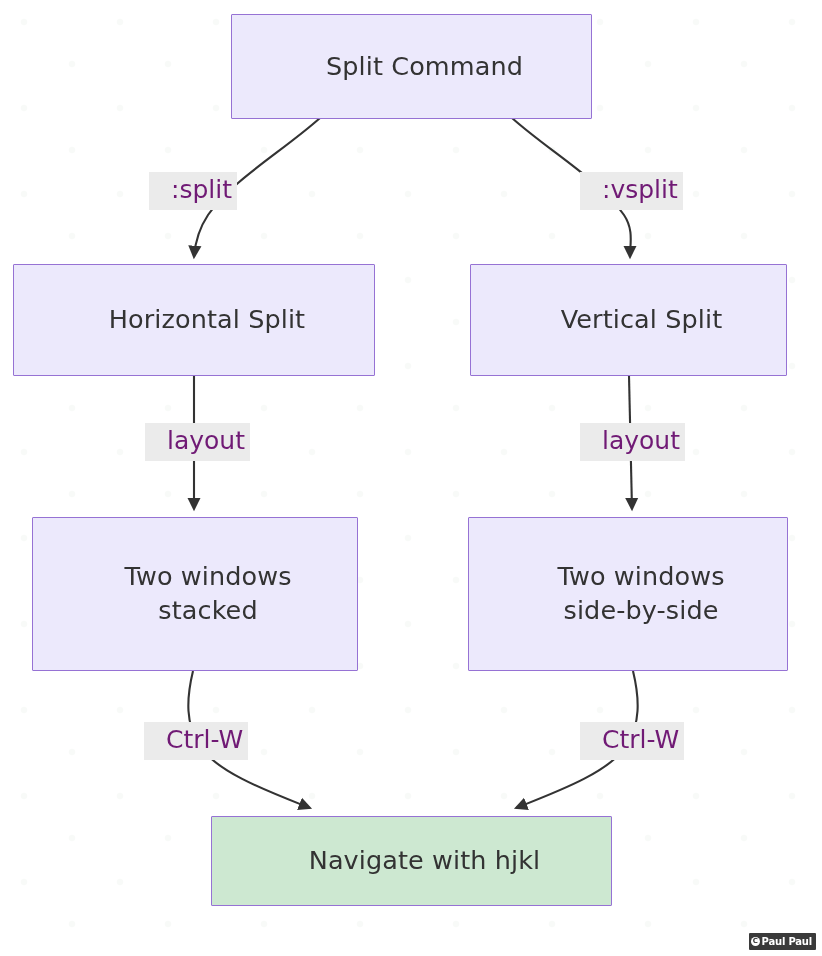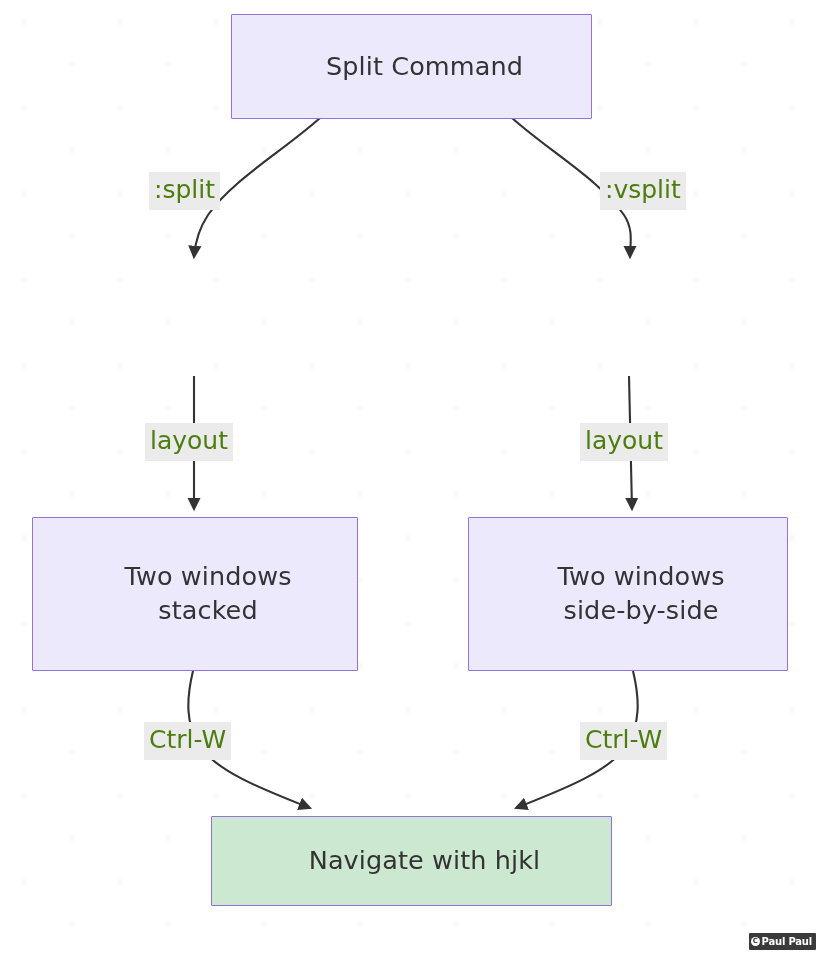--- a/index.html
+++ b/index.html
@@ -52,24 +52,24 @@
   .node.lavender {
     background: #ece9fc;
   }
   .node.green {
     background: #cde8d1;
   }
   .edge-label {
     position: absolute;
     box-sizing: border-box;
     background: #ebebeb;
-    color: #4d7c0f;
+    color: #701a75;
     font-size: 25px;
     line-height: 1.2;
-    padding: 3px 5px 5px 5px;
+    padding: 3px 5px 5px 22px;
     white-space: nowrap;
   }
   #watermark {
     position: absolute;
     right: 6px;
     bottom: 6px;
     height: 15px;
     display: flex;
     align-items: center;
     gap: 2px;
@@ -128,33 +128,35 @@
       <path d="M 629 376 L 632 509"></path>
 
       <path d="M 193 671 C 186 700, 186 724, 199 745 C 216 772, 267 791, 310 808"></path>
 
       <path d="M 633 671 C 640 700, 640 724, 627 745 C 610 772, 559 791, 516 808"></path>
     </g>
   </svg>
 
   <div class="node lavender" style="left:231px; top:14px; width:361px; height:105px;">Split Command</div>
 
+  <div class="node lavender" style="left:13px; top:264px; width:362px; height:112px;">Horizontal Split</div>
 
+  <div class="node lavender" style="left:470px; top:264px; width:317px; height:112px;">Vertical Split</div>
 
   <div class="node lavender" style="left:32px; top:517px; width:326px; height:154px;">Two windows
 stacked</div>
 
   <div class="node lavender" style="left:468px; top:517px; width:320px; height:154px;">Two windows
 side-by-side</div>
 
   <div class="node green" style="left:211px; top:816px; width:401px; height:90px;">Navigate with hjkl</div>
 
   <div class="edge-label" style="left:149px; top:172px;">:split</div>
 
-  <div class="edge-label" style="left:580px; top:172px;margin-left:20px;">:vsplit</div>
+  <div class="edge-label" style="left:580px; top:172px;">:vsplit</div>
 
   <div class="edge-label" style="left:145px; top:423px;">layout</div>
 
   <div class="edge-label" style="left:580px; top:423px;">layout</div>
 
   <div class="edge-label" style="left:144px; top:722px;">Ctrl-W</div>
 
   <div class="edge-label" style="left:580px; top:722px;">Ctrl-W</div>
 
   <div id="watermark">

